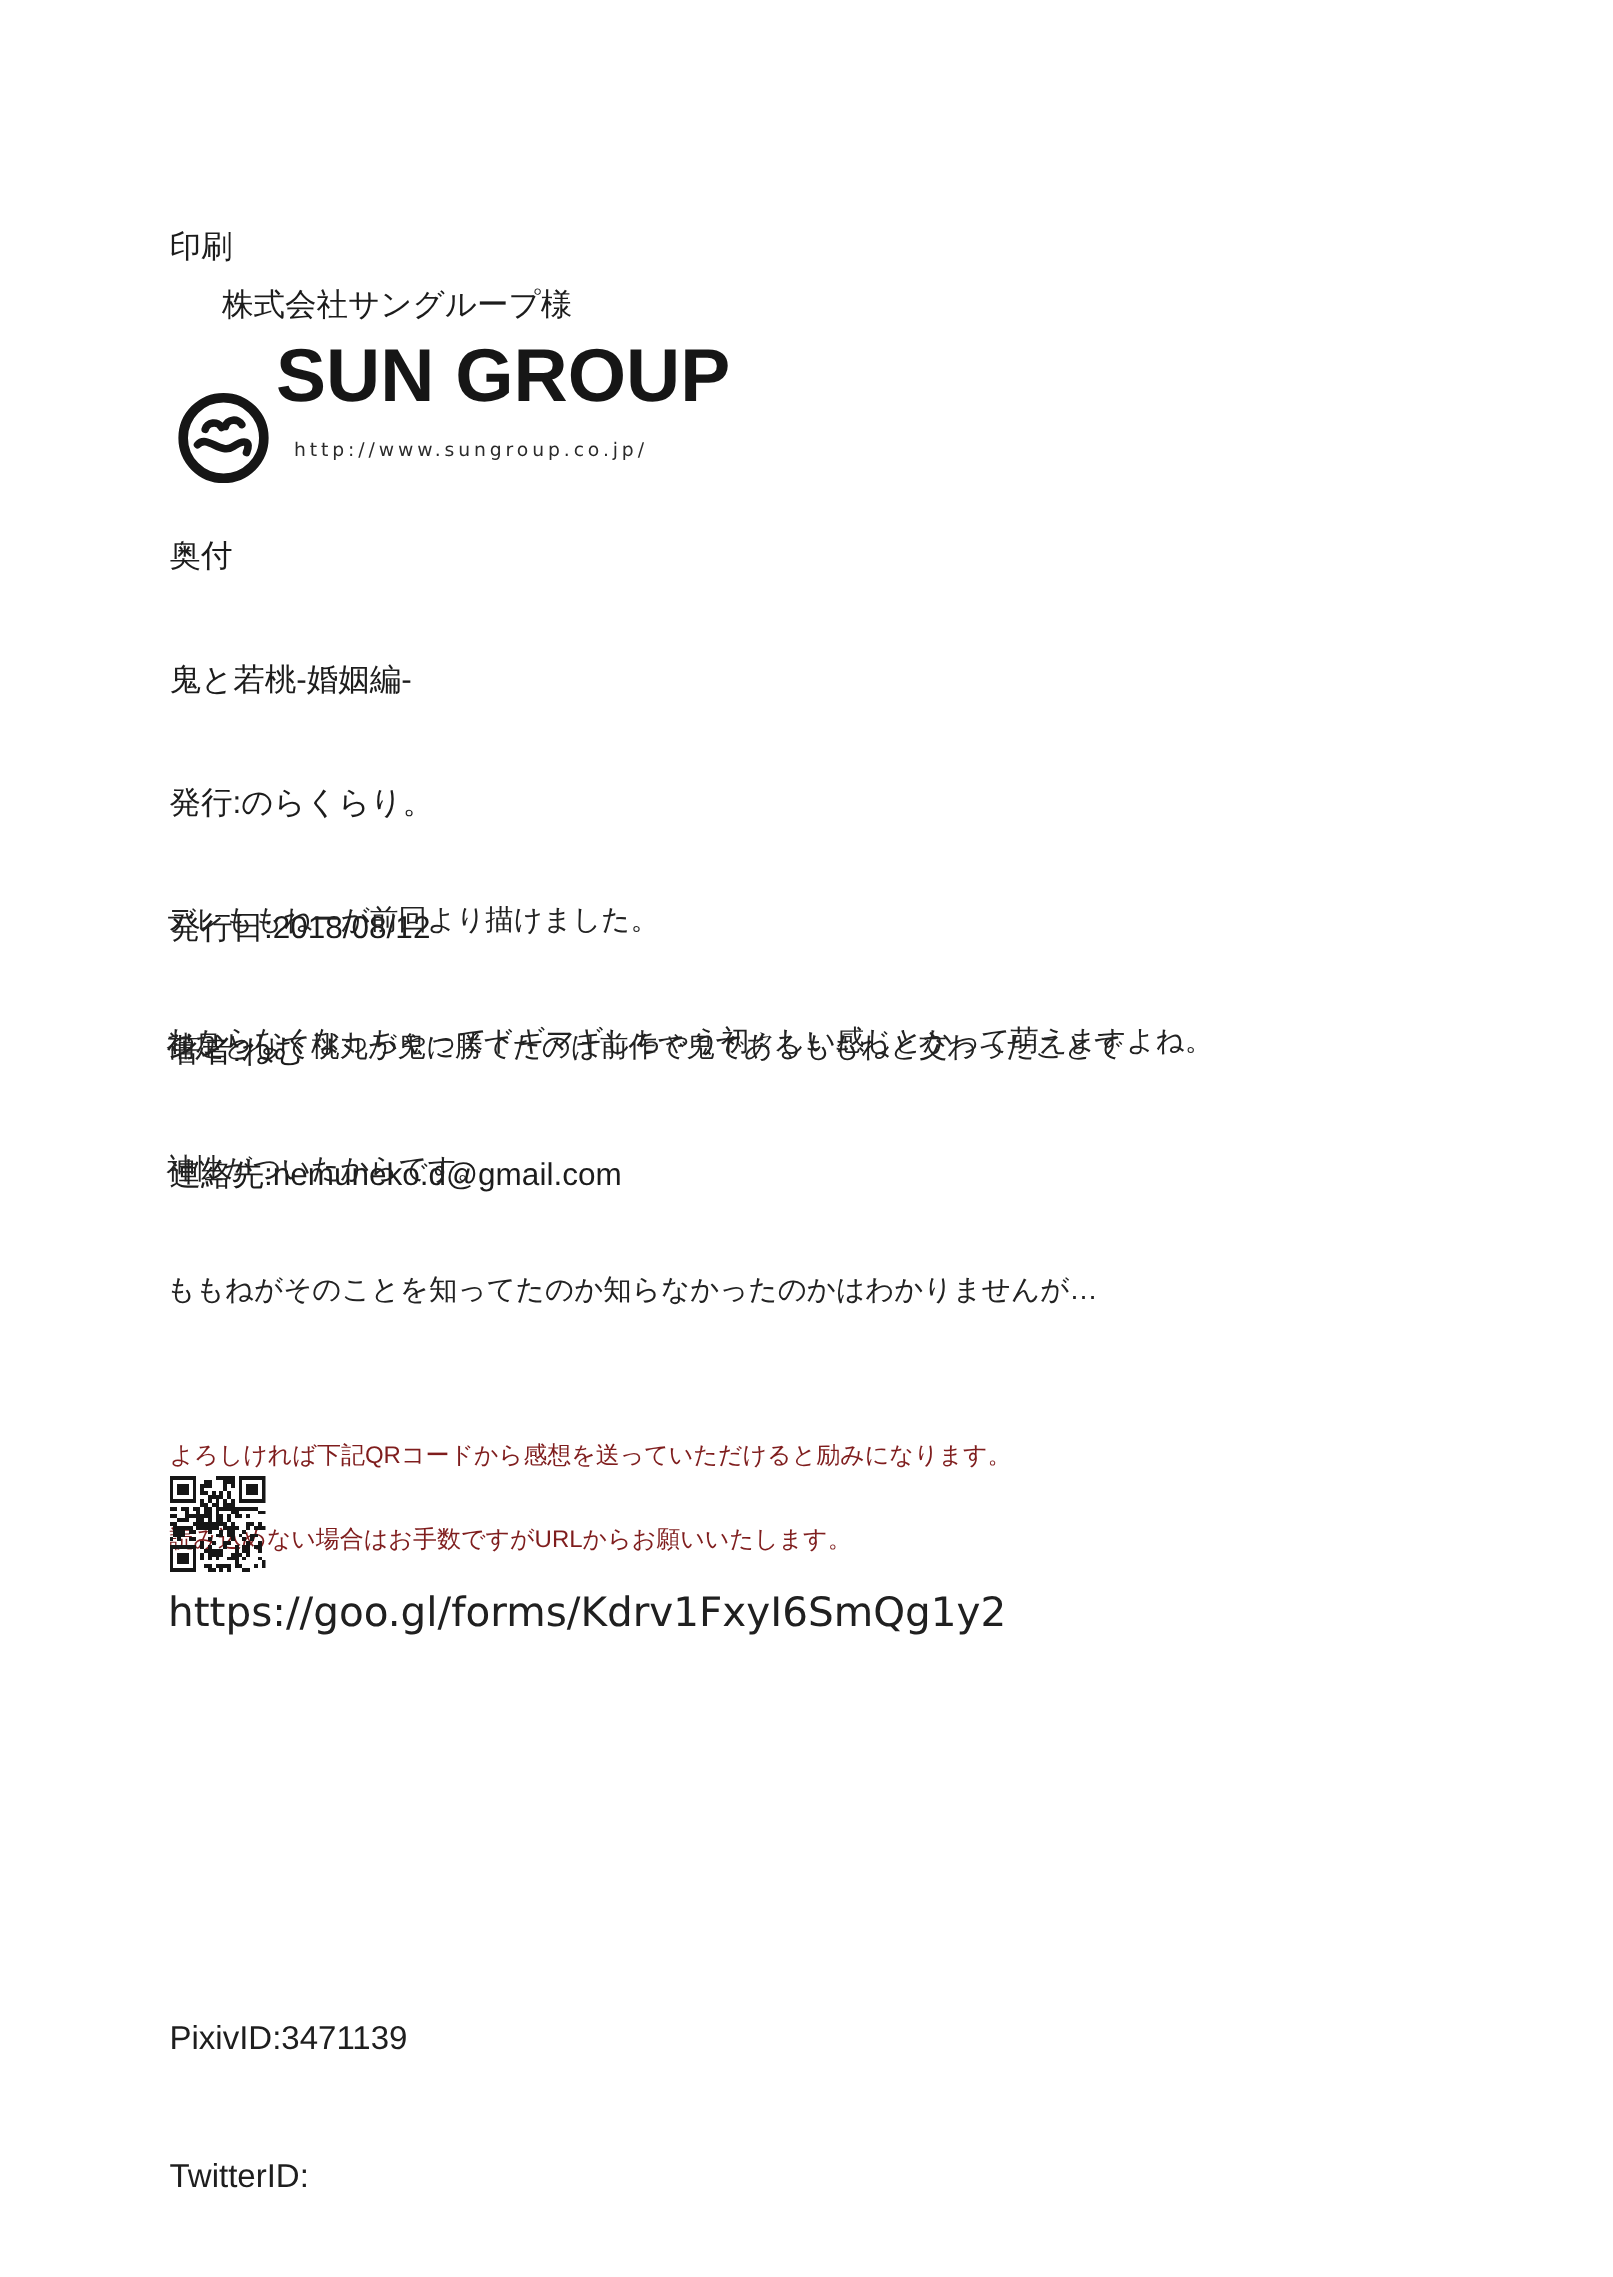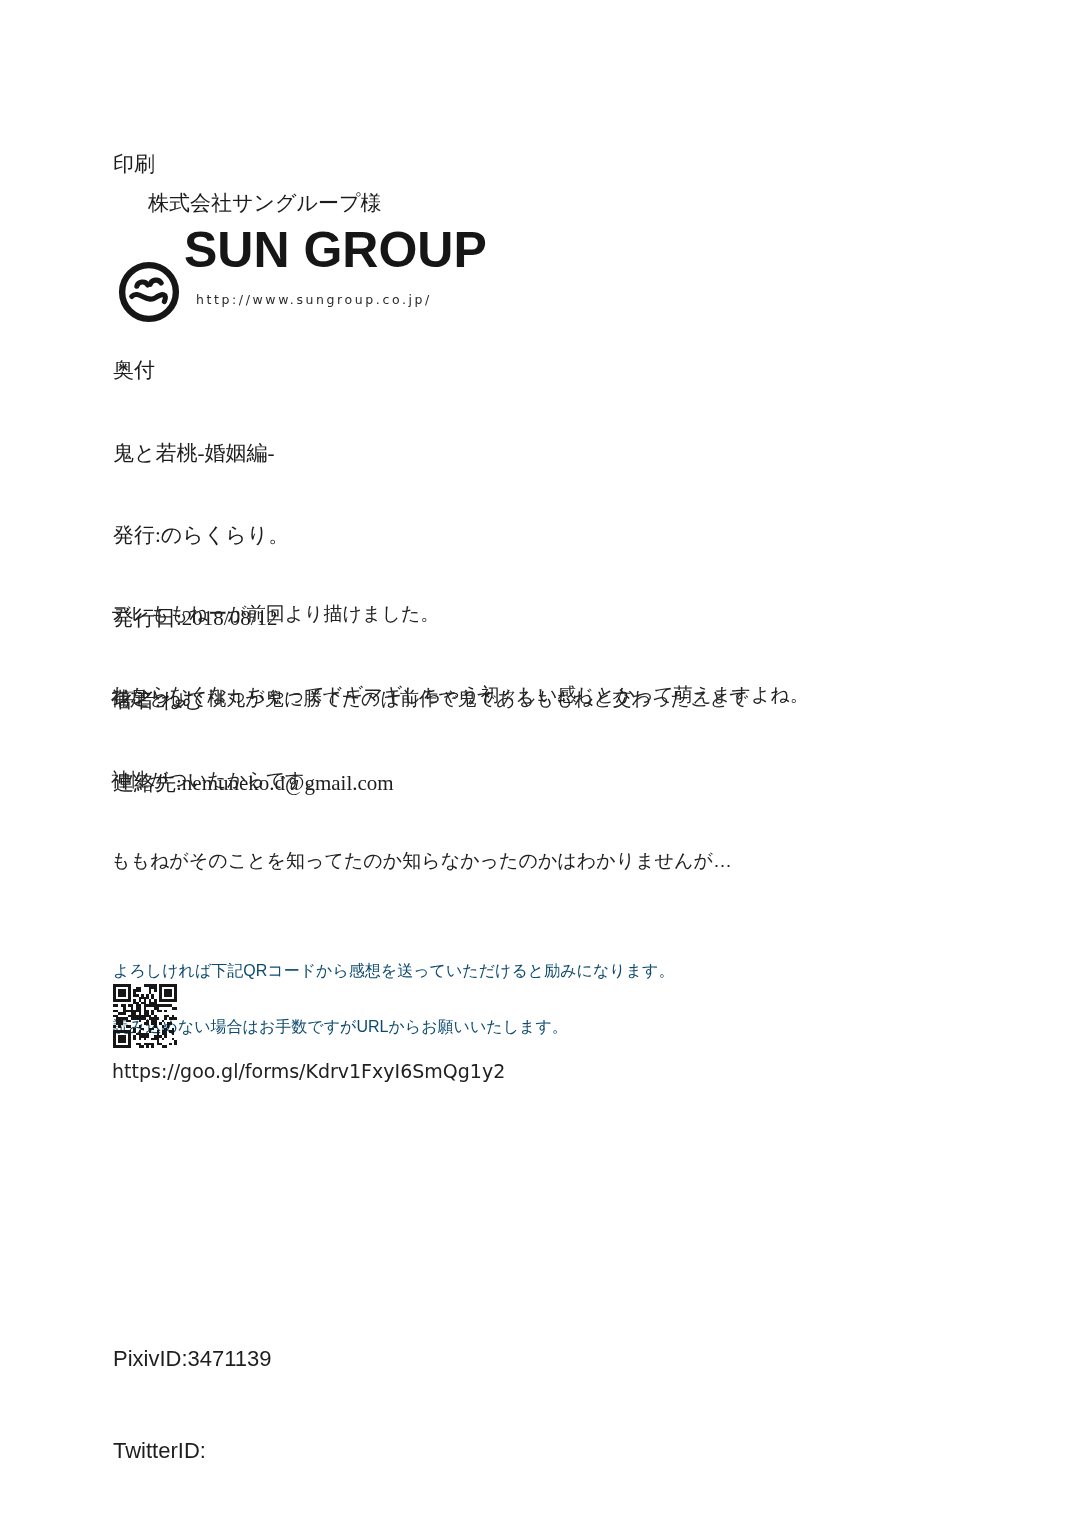--- a/index.html
+++ b/index.html
@@ -20,28 +20,28 @@
     left:184px;top:221px;
     font-family:Liberation Sans, sans-serif;
     font-weight:700;font-size:50px;letter-spacing:0px;color:#161616;
   }
   .logo-url{
     left:196px;top:272px;
     font-size:12.5px;letter-spacing:2.6px;color:#2a2a2a;
     font-family:"DejaVu Sans",sans-serif;
     margin-top:20px;
   }
-  .colophon{left:113px;top:302px;font-size:21px;line-height:27.5px;font-family:Liberation Serif, serif;}
+  .colophon{left:113px;top:302px;font-size:21px;line-height:27.5px;}
   .para{left:111px;font-size:19px;line-height:27px;color:#222;}
   .para1{top:546px;}
   .para2{top:631px;}
-  .qr-note{left:113px;top:925px;font-size:16px;line-height:18.5px;color:#0c4a6e;}
+  .qr-note{left:113px;top:925px;font-size:16px;line-height:18.5px;color:#7f1d1d;}
   .qr-code{left:113px;top:984px;width:64px;height:64px;}
   .qr-code svg rect{fill:#161616;}
-  .form-url{left:112px;top:1060px;font-size:19px;color:#202020;font-family:"DejaVu Sans",sans-serif;}
+  .form-url{left:112px;top:1060px;font-size:27px;color:#202020;font-family:"DejaVu Sans",sans-serif;}
   .accounts{left:113px;top:1283px;font-size:22px;line-height:30.5px;color:#1e1e1e;}
 </style>
 </head>
 <body>
 
 <div class="page">
 
   <div class="abs printer-label">印刷</div>
   <div class="abs printer-company">株式会社サングループ様</div>
 

